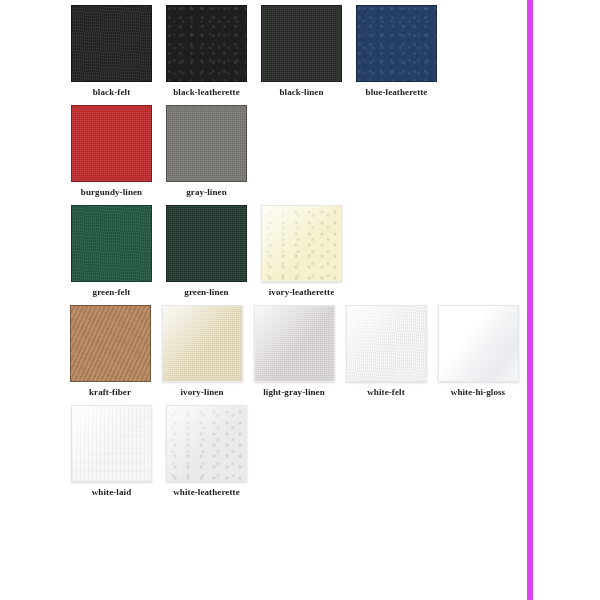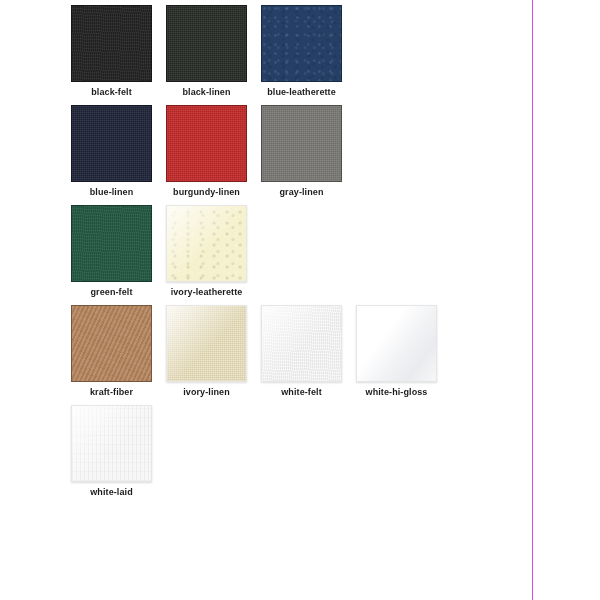--- a/index.html
+++ b/index.html
@@ -6,22 +6,23 @@
   body{
     width:600px;height:600px;
     background:#ffffff;
     font-family:"Liberation Sans","DejaVu Sans",sans-serif;
     overflow:hidden;
     position:relative;
   }
   #swatch-panel{
     position:absolute;left:0;top:0;width:533px;height:600px;
     background:#ffffff;
-    border-right:1px solid #d946ef;
+    border-right:6px solid #d946ef;
     box-sizing:border-box;
+    font-family:Liberation Serif, serif;
   }
   #swatch-grid{
     position:absolute;left:64px;top:5px;
     width:460px;
   }
   .swatch-row{
     display:flex;
     height:100px;
   }
   .swatch-cell{
@@ -95,39 +96,39 @@
 <div id="swatch-panel">
   <div id="swatch-grid">
       <div class="swatch-row">
         <div class="swatch-cell">
           <div class="chip dark" style="background: rgb(35, 35, 35);">
             <div class="tex felt"></div>
           </div>
           <div class="label">black-felt</div>
         </div>
         <div class="swatch-cell">
+          <div class="chip dark" style="background: rgb(31, 31, 31);">
+            <div class="tex leatherette"></div>
+          </div>
+          <div class="label">black-leatherette</div>
+        </div>
+        <div class="swatch-cell">
           <div class="chip dark" style="background: rgb(40, 44, 39);">
             <div class="tex linen"></div>
           </div>
           <div class="label">black-linen</div>
         </div>
         <div class="swatch-cell">
           <div class="chip dark" style="background: rgb(38, 63, 102);">
             <div class="tex leatherette"></div>
           </div>
           <div class="label">blue-leatherette</div>
         </div>
       </div>
       <div class="swatch-row">
-        <div class="swatch-cell">
-          <div class="chip dark" style="background: rgb(30, 36, 56);">
-            <div class="tex linen"></div>
-          </div>
-          <div class="label">blue-linen</div>
-        </div>
         <div class="swatch-cell">
           <div class="chip dark" style="background: rgb(195, 42, 42);">
             <div class="tex linen"></div>
           </div>
           <div class="label">burgundy-linen</div>
         </div>
         <div class="swatch-cell">
           <div class="chip dark" style="background: rgb(123, 121, 118);">
             <div class="tex linen"></div>
           </div>
@@ -135,20 +136,26 @@
         </div>
       </div>
       <div class="swatch-row">
         <div class="swatch-cell">
           <div class="chip dark" style="background: rgb(35, 89, 67);">
             <div class="tex felt"></div>
           </div>
           <div class="label">green-felt</div>
         </div>
         <div class="swatch-cell">
+          <div class="chip dark" style="background: rgb(34, 58, 48);">
+            <div class="tex linen"></div>
+          </div>
+          <div class="label">green-linen</div>
+        </div>
+        <div class="swatch-cell">
           <div class="chip light" style="background: rgb(246, 241, 205);">
             <div class="tex leatherette"></div>
             <div class="tex sheen"></div>
           </div>
           <div class="label">ivory-leatherette</div>
         </div>
       </div>
       <div class="swatch-row">
         <div class="swatch-cell">
           <div class="chip dark" style="background: rgb(181, 132, 92);">
@@ -157,36 +164,50 @@
           <div class="label">kraft-fiber</div>
         </div>
         <div class="swatch-cell">
           <div class="chip light" style="background: rgb(236, 227, 192);">
             <div class="tex linen"></div>
             <div class="tex sheen"></div>
           </div>
           <div class="label">ivory-linen</div>
         </div>
         <div class="swatch-cell">
+          <div class="chip light" style="background: rgb(224, 219, 219);">
+            <div class="tex linen"></div>
+            <div class="tex sheen"></div>
+          </div>
+          <div class="label">light-gray-linen</div>
+        </div>
+        <div class="swatch-cell">
           <div class="chip light" style="background: rgb(250, 250, 250);">
             <div class="tex felt"></div>
             <div class="tex sheen"></div>
           </div>
           <div class="label">white-felt</div>
         </div>
         <div class="swatch-cell">
           <div class="chip light" style="background: rgb(255, 255, 255);">
             <div class="tex gloss"></div>
           </div>
           <div class="label">white-hi-gloss</div>
         </div>
       </div>
       <div class="swatch-row">
         <div class="swatch-cell">
           <div class="chip light" style="background: rgb(247, 247, 247);">
             <div class="tex laid"></div>
             <div class="tex sheen"></div>
           </div>
           <div class="label">white-laid</div>
+        </div>
+        <div class="swatch-cell">
+          <div class="chip light" style="background: rgb(234, 234, 234);">
+            <div class="tex leatherette"></div>
+            <div class="tex sheen"></div>
+          </div>
+          <div class="label">white-leatherette</div>
         </div>
       </div>
     </div>
 </div>
 
 </body></html>

